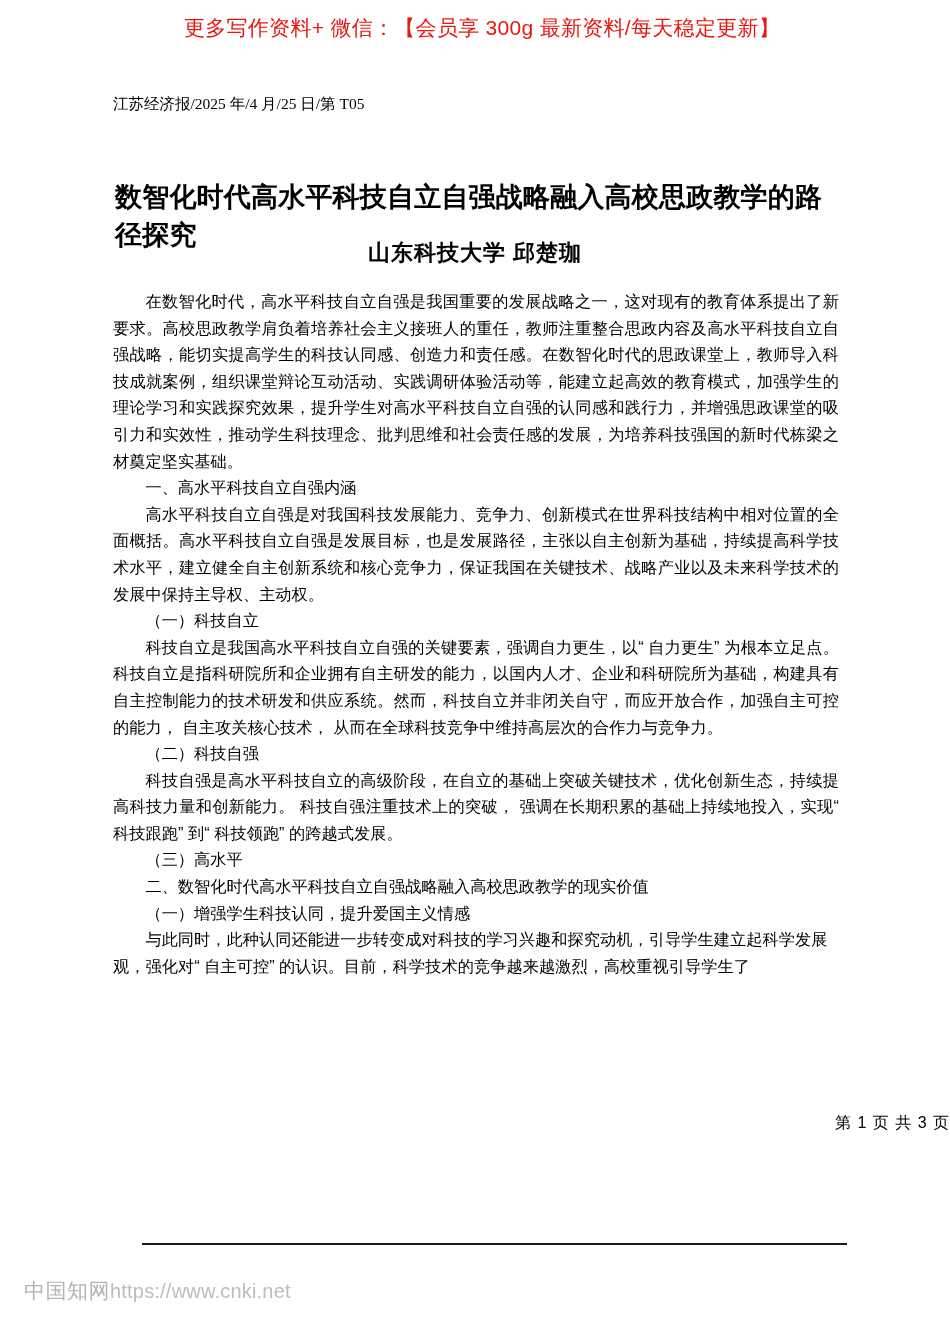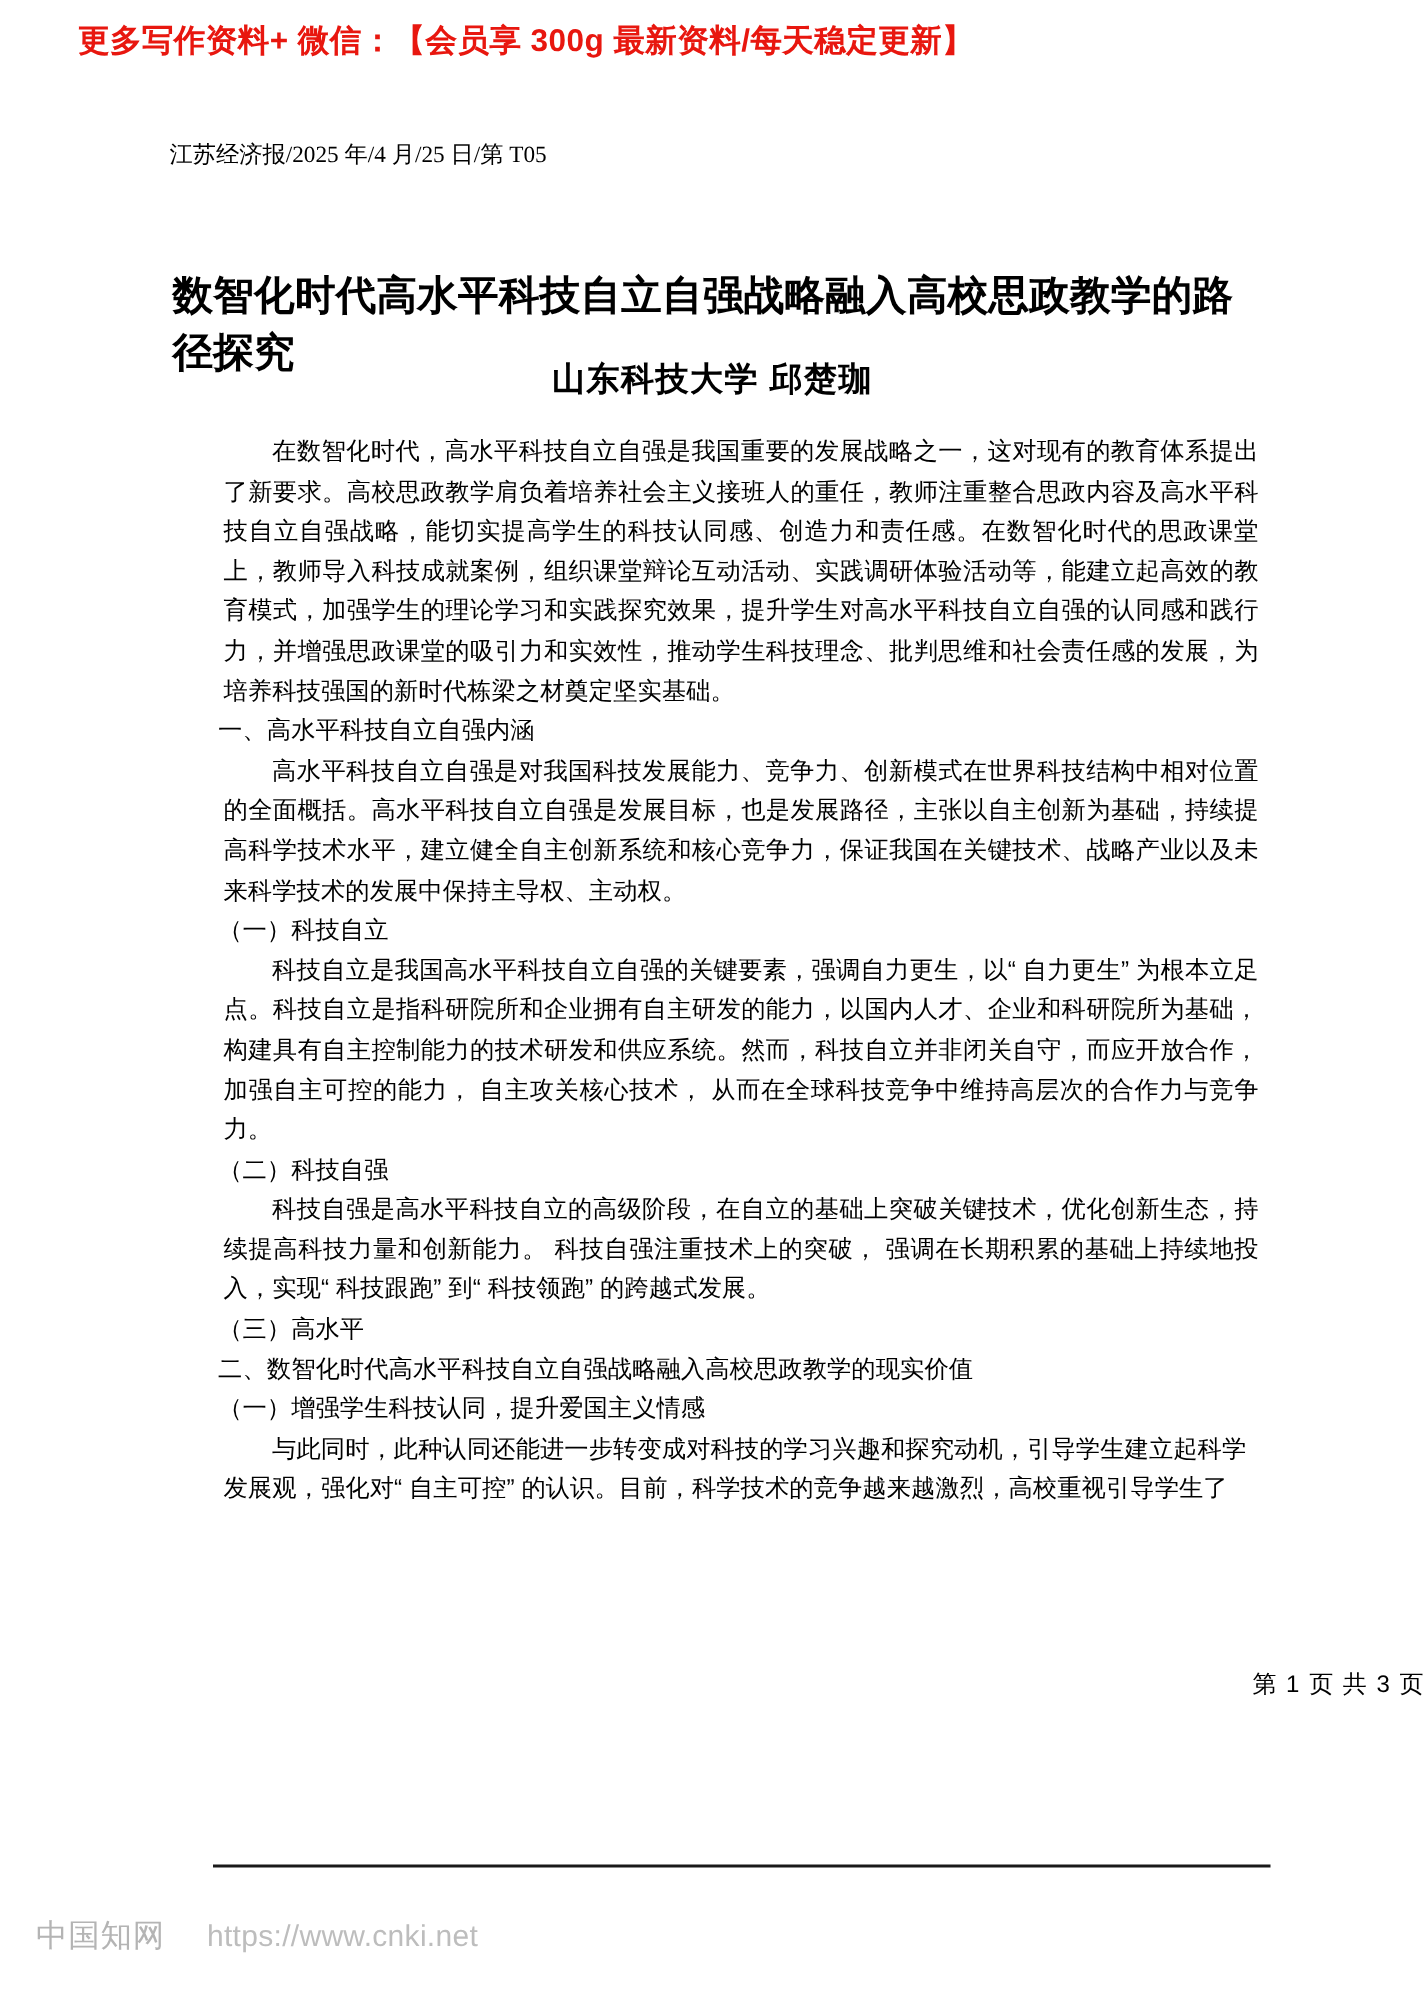--- a/index.html
+++ b/index.html
@@ -16,26 +16,27 @@
     overflow: hidden;
   }
 
   
   .promo-banner {
     position: absolute;
     top: 14px;
     left: 52px;
     width: 860px;
     font-family: "Liberation Sans", "DejaVu Sans", sans-serif;
-    font-weight: bold;
+    font-weight: normal;
     font-size: 21px;
     line-height: 28px;
     color: #e8170f;
     letter-spacing: 0.3px;
     white-space: nowrap;
+    text-align: center;
   }
 
   
   .page-sheet {
     position: absolute;
     top: 0;
     left: 0;
     width: 950px;
     height: 1344px;
   }
@@ -87,21 +88,21 @@
   }
   .para {
     font-family: "Liberation Sans", "DejaVu Sans", sans-serif;
     font-size: 16.2px;
     line-height: 26.6px;
     text-align: justify;
     text-justify: inter-ideograph;
     margin: 0;
     letter-spacing: 0.05px;
   }
-  .para.indent { text-indent: 2em; margin-left: 36px; }
+  .para.indent { text-indent: 2em; }
   .para.heading { text-indent: 2em; }
   .para.nojustify { text-align: left; }
 
   
   .page-number {
     position: absolute;
     top: 1113px;
     left: 0;
     width: 950px;
     text-align: right;
@@ -122,21 +123,20 @@
     border-top: 2px solid #1a1a1a;
   }
 
   
   .cnki-footer {
     position: absolute;
     top: 1279px;
     left: 24px;
     display: flex;
     align-items: center;
-    gap: 28px;
     color: #b0b0b0;
   }
   .cnki-logo {
     font-family: "Liberation Sans", "DejaVu Sans", sans-serif;
     font-size: 21px;
     line-height: 24px;
     color: #b4b4b4;
     letter-spacing: 0.5px;
     white-space: nowrap;
   }

